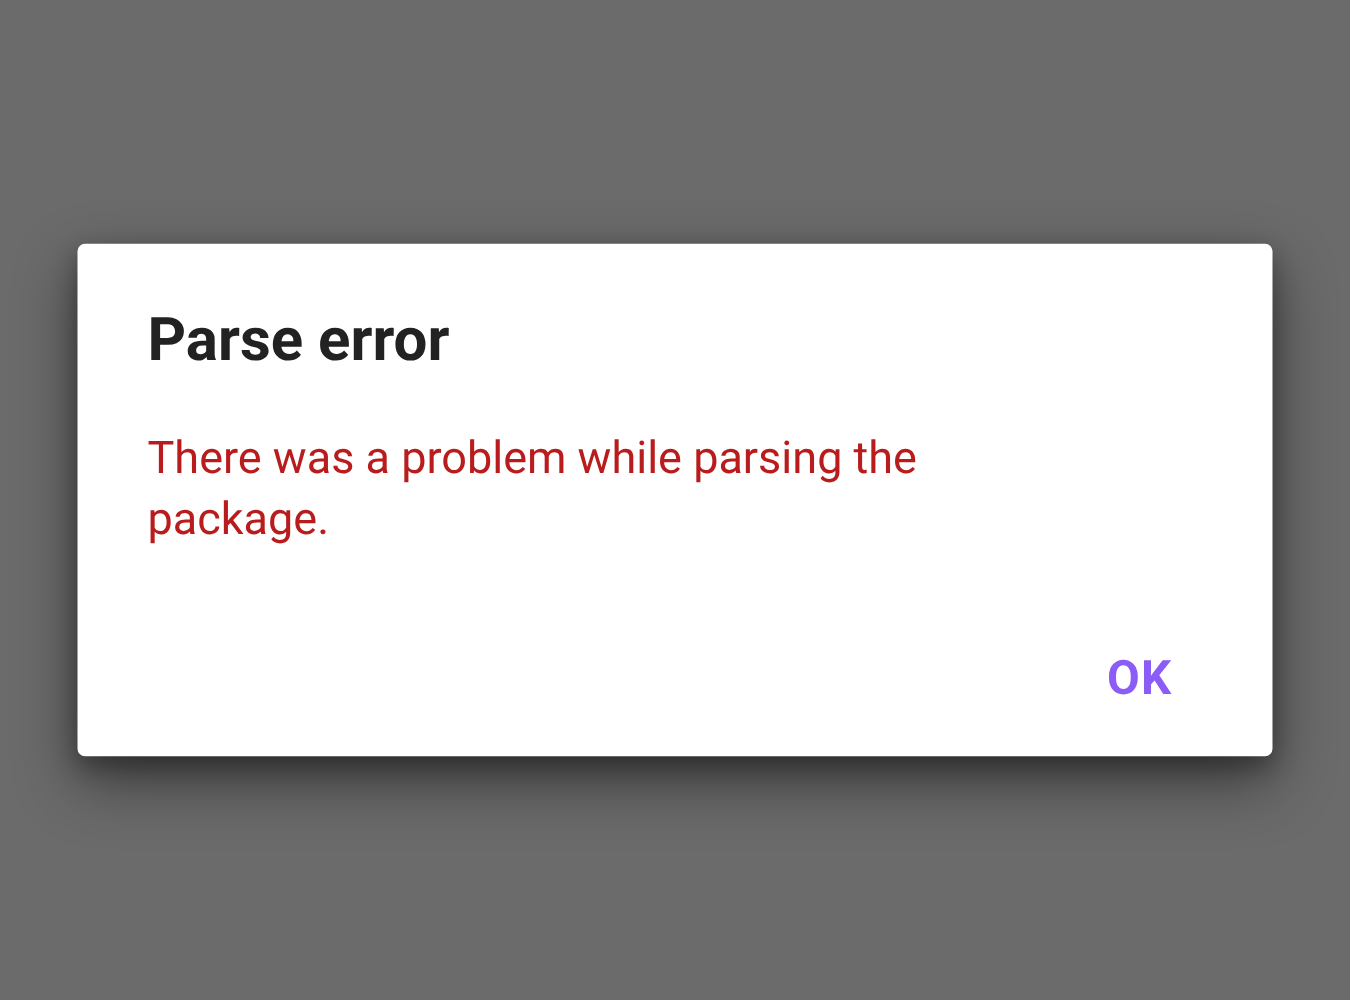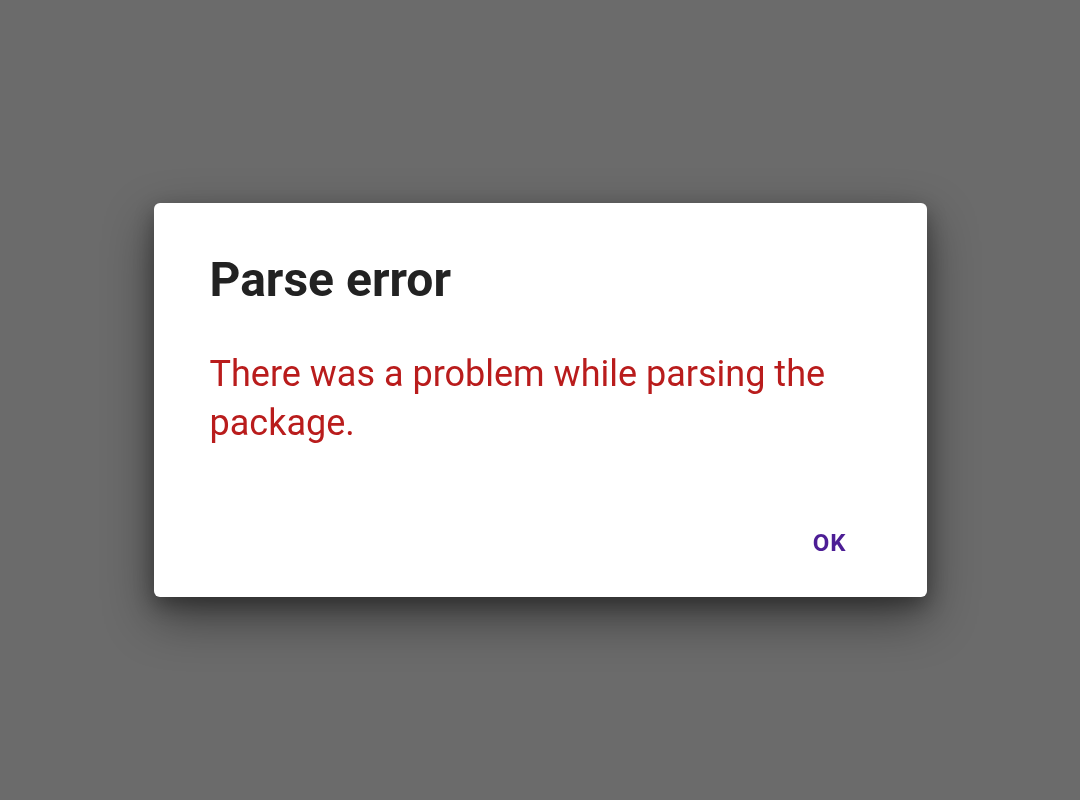--- a/index.html
+++ b/index.html
@@ -11,21 +11,21 @@
       width: 1080px;
       height: 800px;
       background: #6b6b6b;
       font-family: Roboto, "Helvetica Neue", Arial, sans-serif;
       display: flex;
       align-items: center;
       justify-content: center;
       overflow: hidden;
     }
     .dialog {
-      width: 773px;
+      width: 956px;
       background: #ffffff;
       border-radius: 6px;
       box-shadow: 0 20px 50px rgba(0,0,0,0.45), 0 8px 20px rgba(0,0,0,0.3);
       padding: 48px 56px 30px 56px;
       display: flex;
       flex-direction: column;
     }
     .dialog-title {
       font-size: 48px;
       font-weight: 700;
@@ -41,23 +41,23 @@
       max-width: 760px;
     }
     .dialog-actions {
       display: flex;
       justify-content: flex-end;
       margin-top: 72px;
     }
     .ok-button {
       background: transparent;
       border: none;
-      font-size: 24px;
+      font-size: 38px;
       font-weight: 700;
-      color: #4c1d95;
+      color: #8b5cf6;
       letter-spacing: 1px;
       cursor: pointer;
       padding: 10px 24px;
       font-family: inherit;
     }
   </style>
 </head>
 <body>
 
 <div class="dialog">

